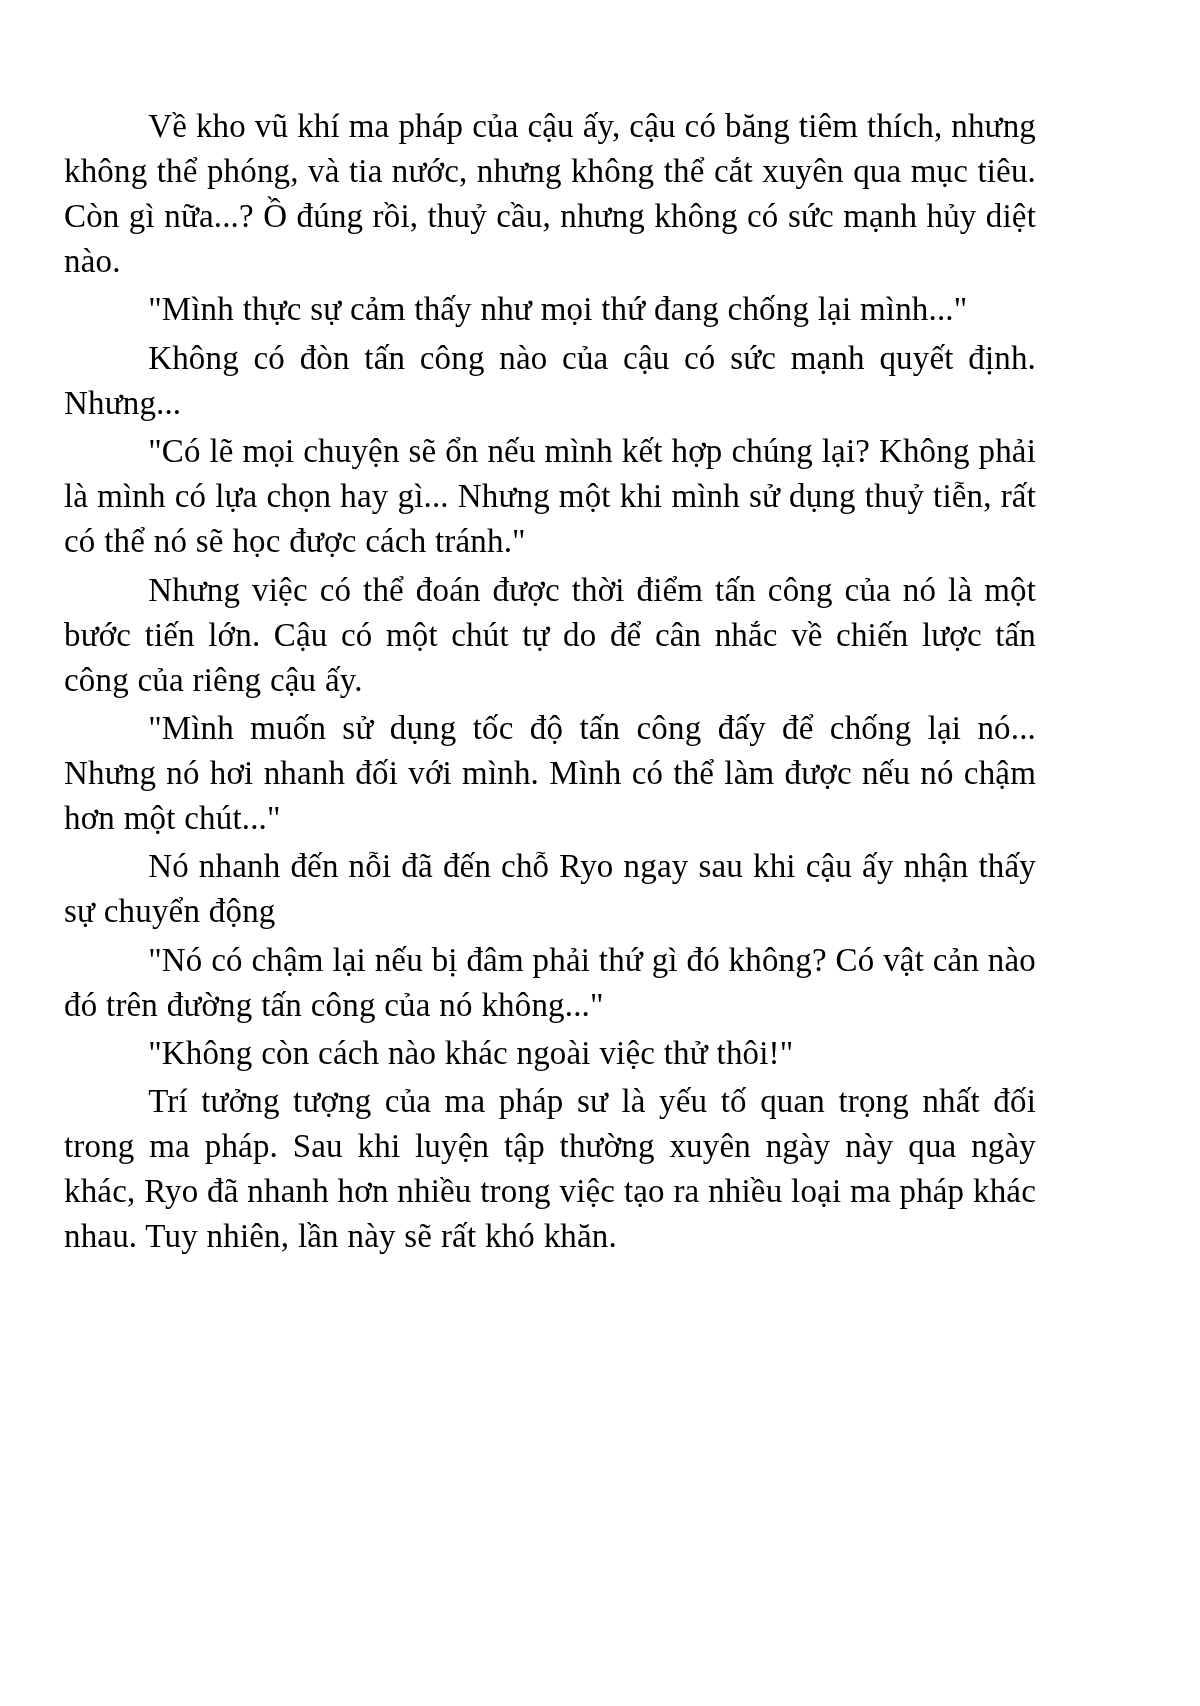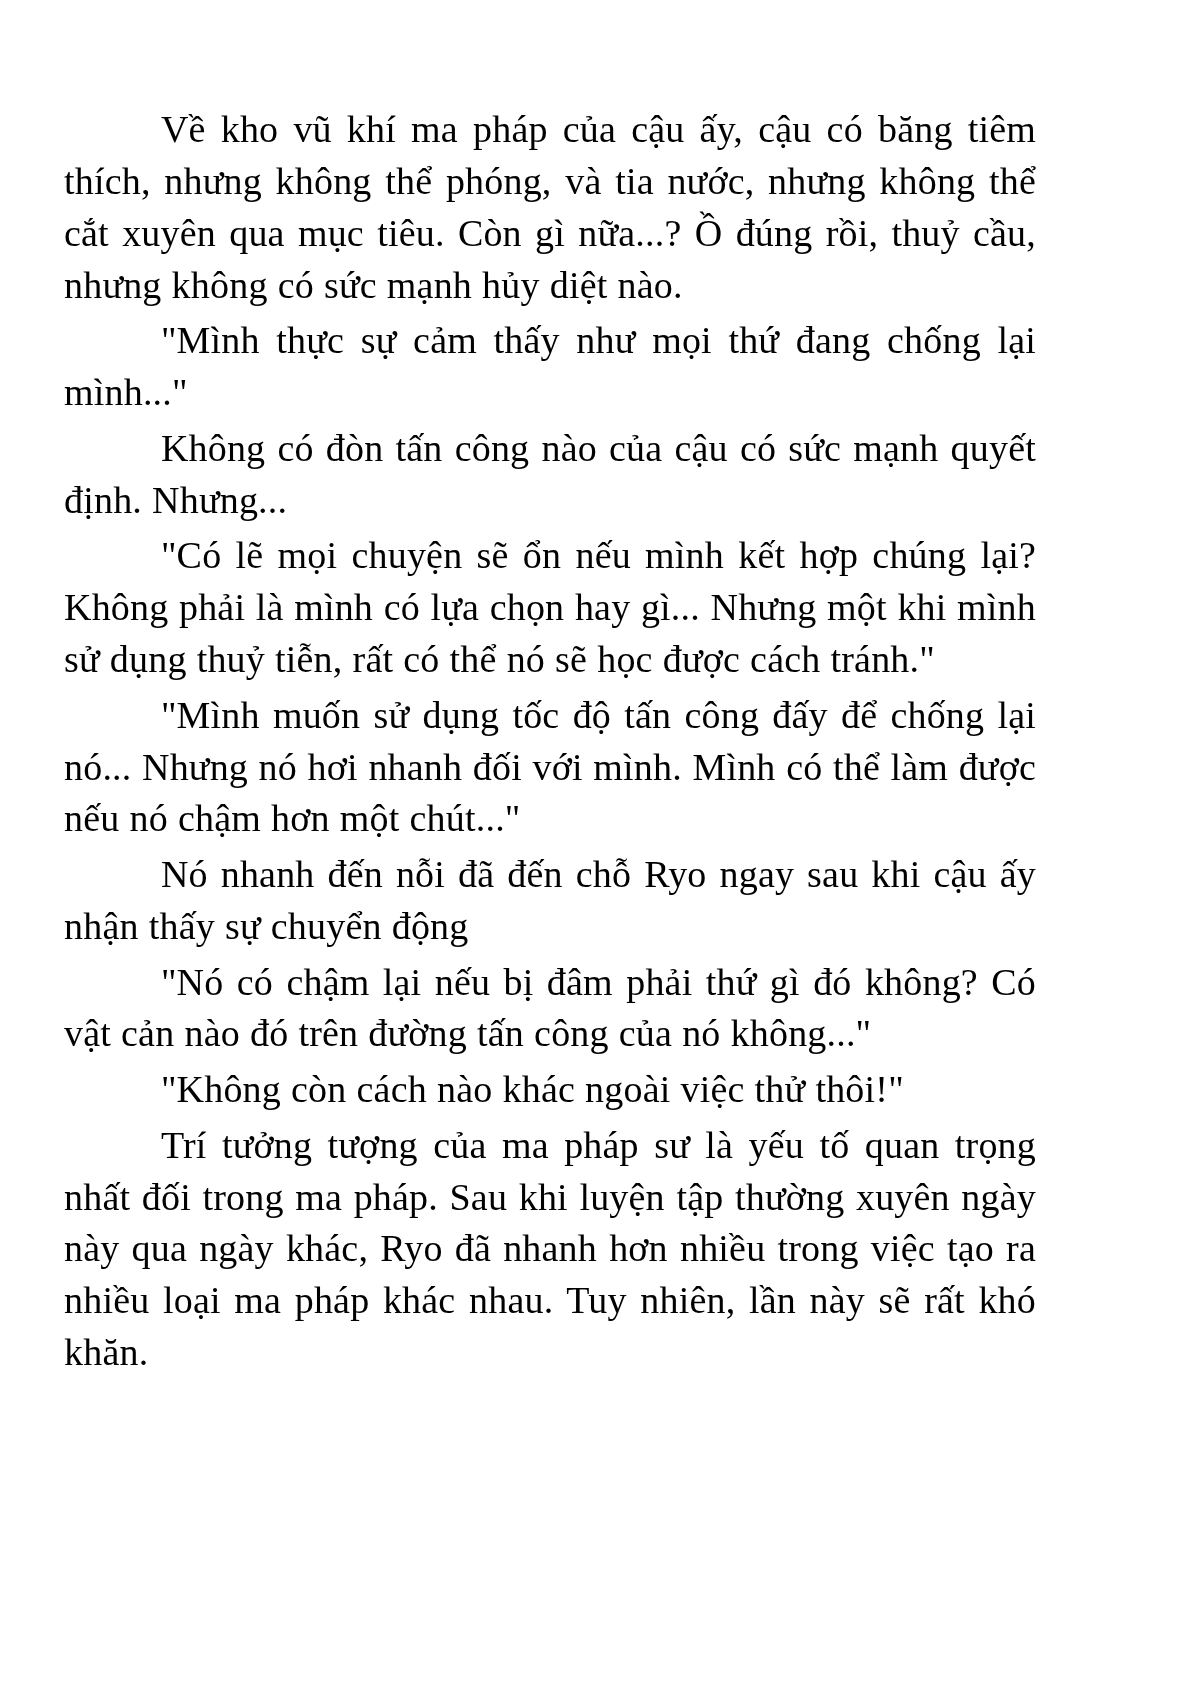--- a/index.html
+++ b/index.html
@@ -25,39 +25,40 @@
     position: absolute;
     left: 64px;
     top: 104px;
     width: 972px;
   }
   .para {
     margin: 0 0 0.10em 0;
     text-indent: 2.55em;
     text-align: justify;
     text-justify: inter-word;
-    font-size: 38px;
+    font-size: 33px;
     line-height: 1.365;
     letter-spacing: 0.005em;
     word-spacing: 0.01em;
     hyphens: none;
     -webkit-hyphens: none;
   }
   .para:last-child {
     margin-bottom: 0;
   }
 </style>
 </head>
 <body>
 
 <div class="page">
   <div class="text-column">
     <p class="para">Về kho vũ khí ma pháp của cậu ấy, cậu có băng tiêm thích, nhưng không thể phóng, và tia nước, nhưng không thể cắt xuyên qua mục tiêu. Còn gì nữa...? Ồ đúng rồi, thuỷ cầu, nhưng không có sức mạnh hủy diệt nào.</p>
     <p class="para">"Mình thực sự cảm thấy như mọi thứ đang chống lại mình..."</p>
     <p class="para">Không có đòn tấn công nào của cậu có sức mạnh quyết định. Nhưng...</p>
     <p class="para">"Có lẽ mọi chuyện sẽ ổn nếu mình kết hợp chúng lại? Không phải là mình có lựa chọn hay gì... Nhưng một khi mình sử dụng thuỷ tiễn, rất có thể nó sẽ học được cách tránh."</p>
+    <p class="para">Nhưng việc có thể đoán được thời điểm tấn công của nó là một bước tiến lớn. Cậu có một chút tự do để cân nhắc về chiến lược tấn công của riêng cậu ấy.</p>
     <p class="para">"Mình muốn sử dụng tốc độ tấn công đấy để chống lại nó... Nhưng nó hơi nhanh đối với mình. Mình có thể làm được nếu nó chậm hơn một chút..."</p>
     <p class="para">Nó nhanh đến nỗi đã đến chỗ Ryo ngay sau khi cậu ấy nhận thấy sự chuyển động</p>
     <p class="para">"Nó có chậm lại nếu bị đâm phải thứ gì đó không? Có vật cản nào đó trên đường tấn công của nó không..."</p>
     <p class="para">"Không còn cách nào khác ngoài việc thử thôi!"</p>
     <p class="para">Trí tưởng tượng của ma pháp sư là yếu tố quan trọng nhất đối trong ma pháp. Sau khi luyện tập thường xuyên ngày này qua ngày khác, Ryo đã nhanh hơn nhiều trong việc tạo ra nhiều loại ma pháp khác nhau. Tuy nhiên, lần này sẽ rất khó khăn.</p>
   </div>
 </div>
 
 </body></html>

